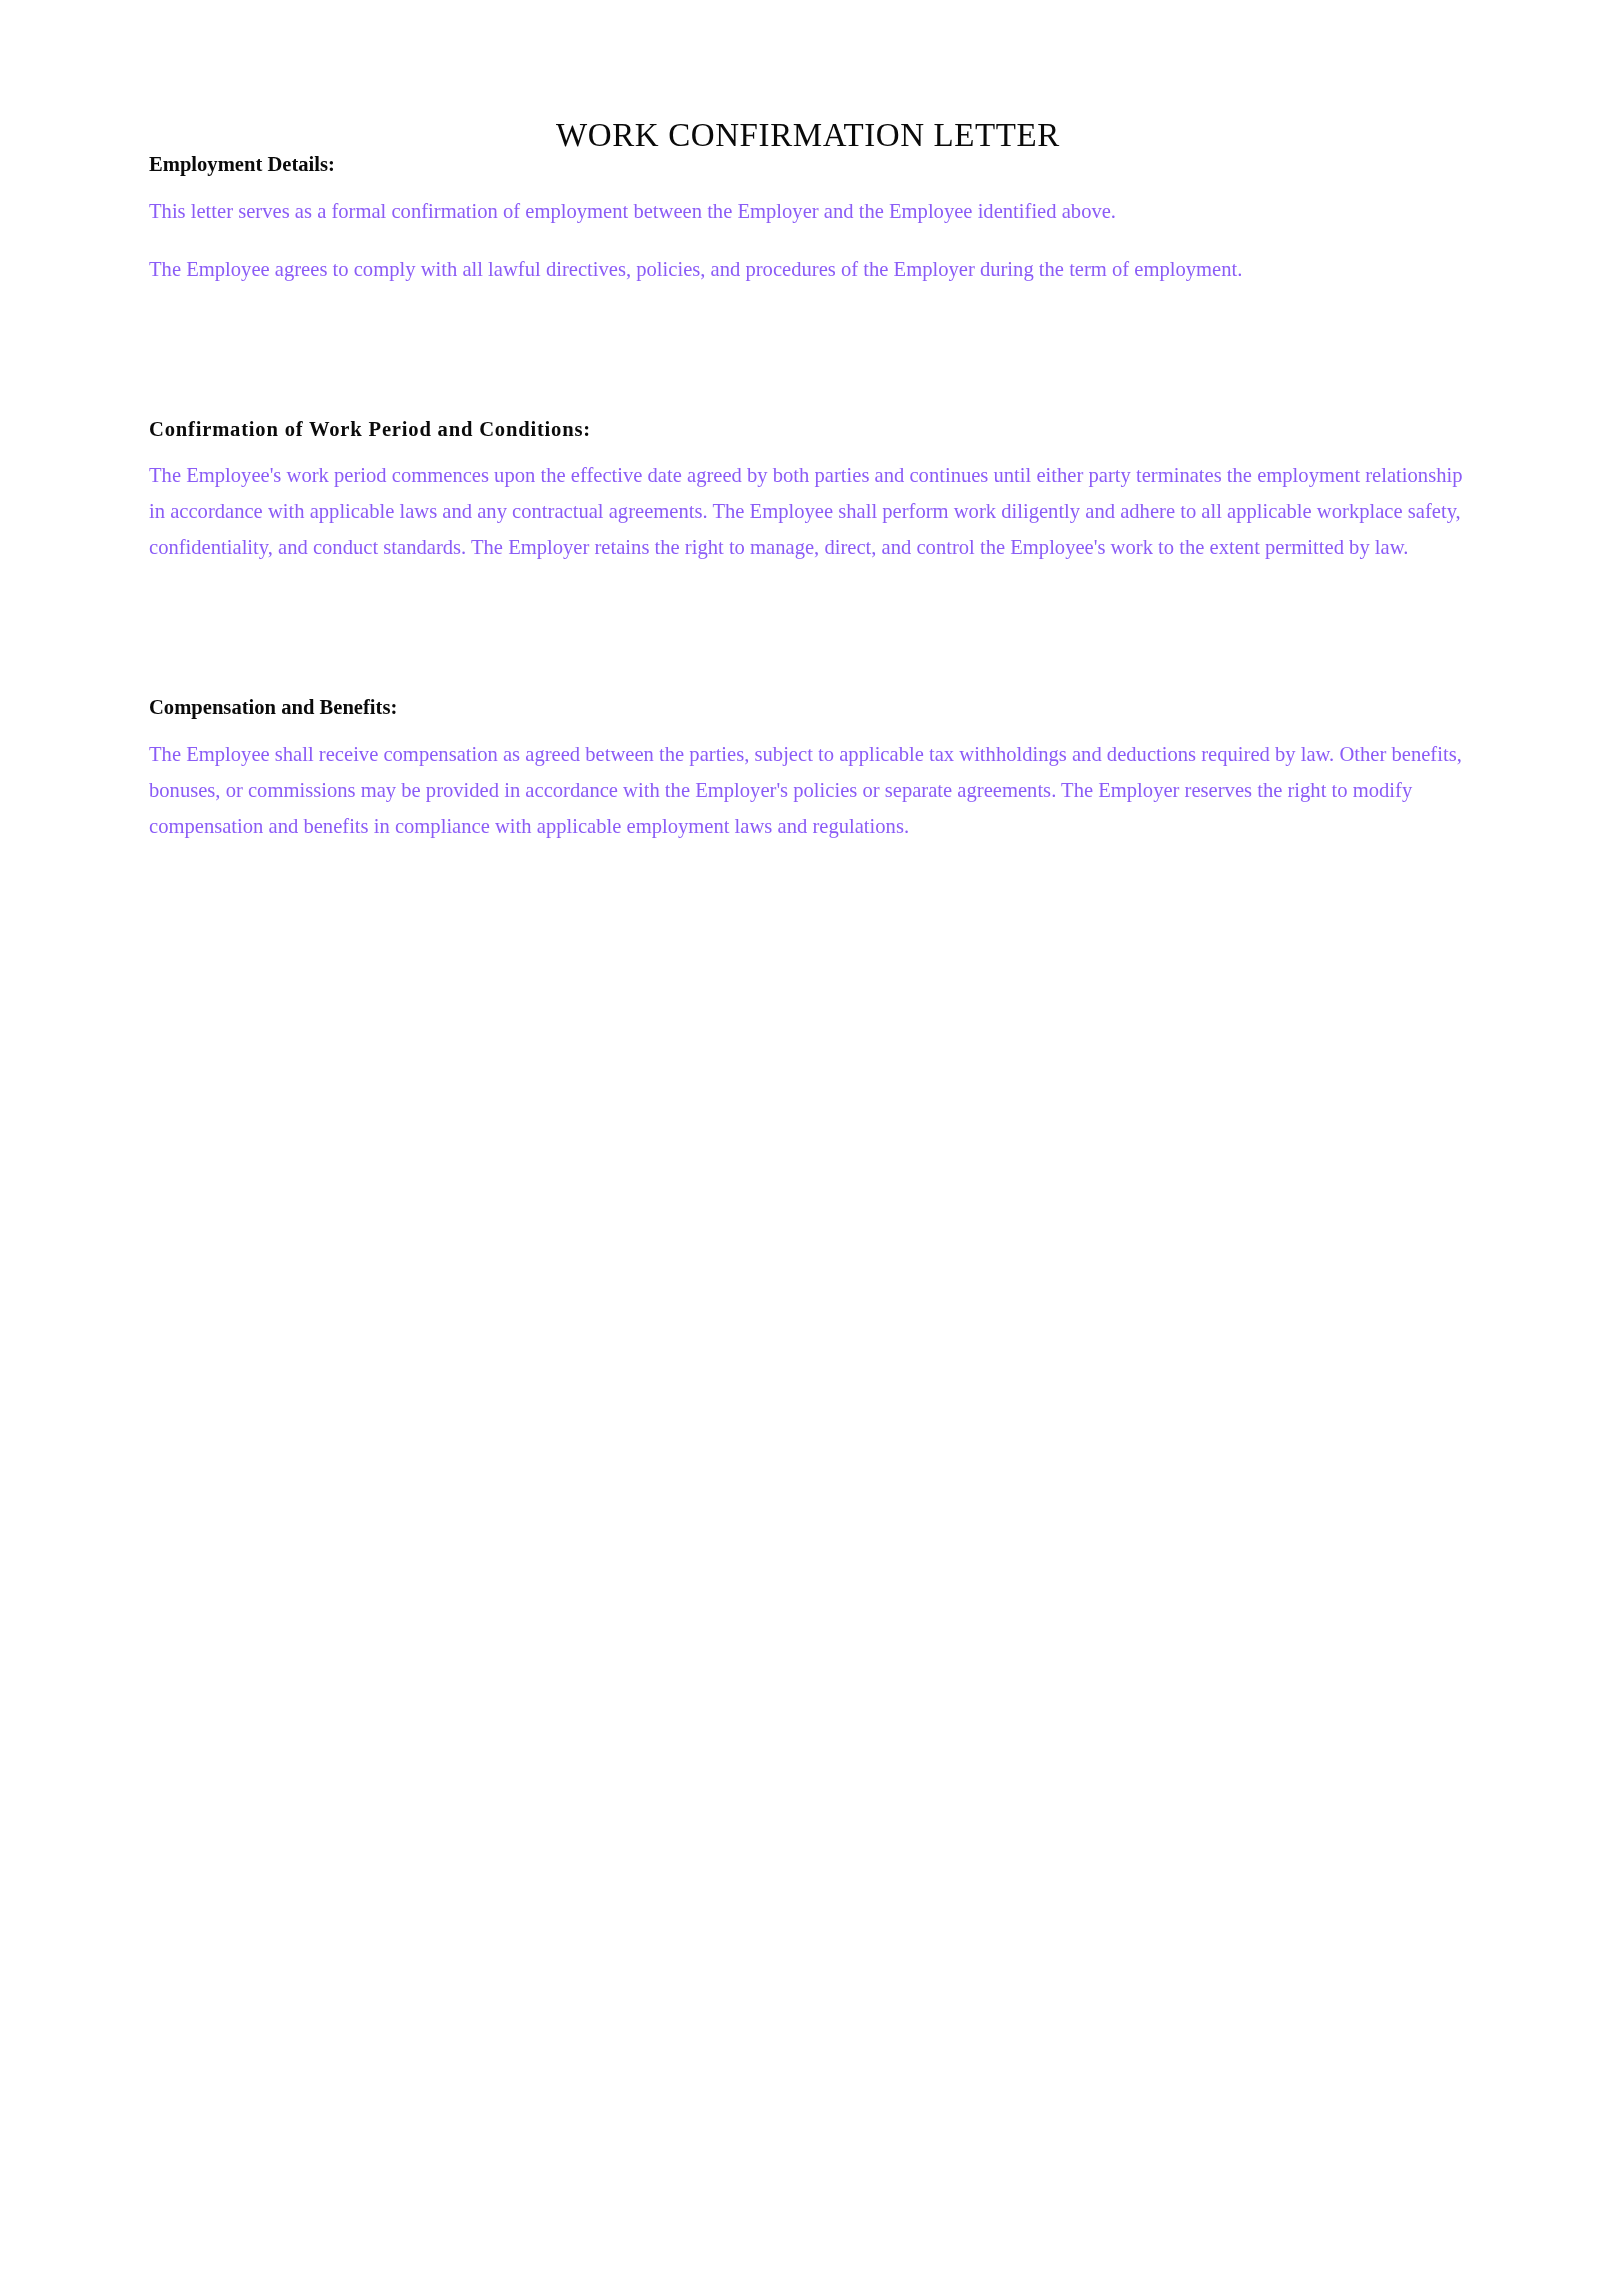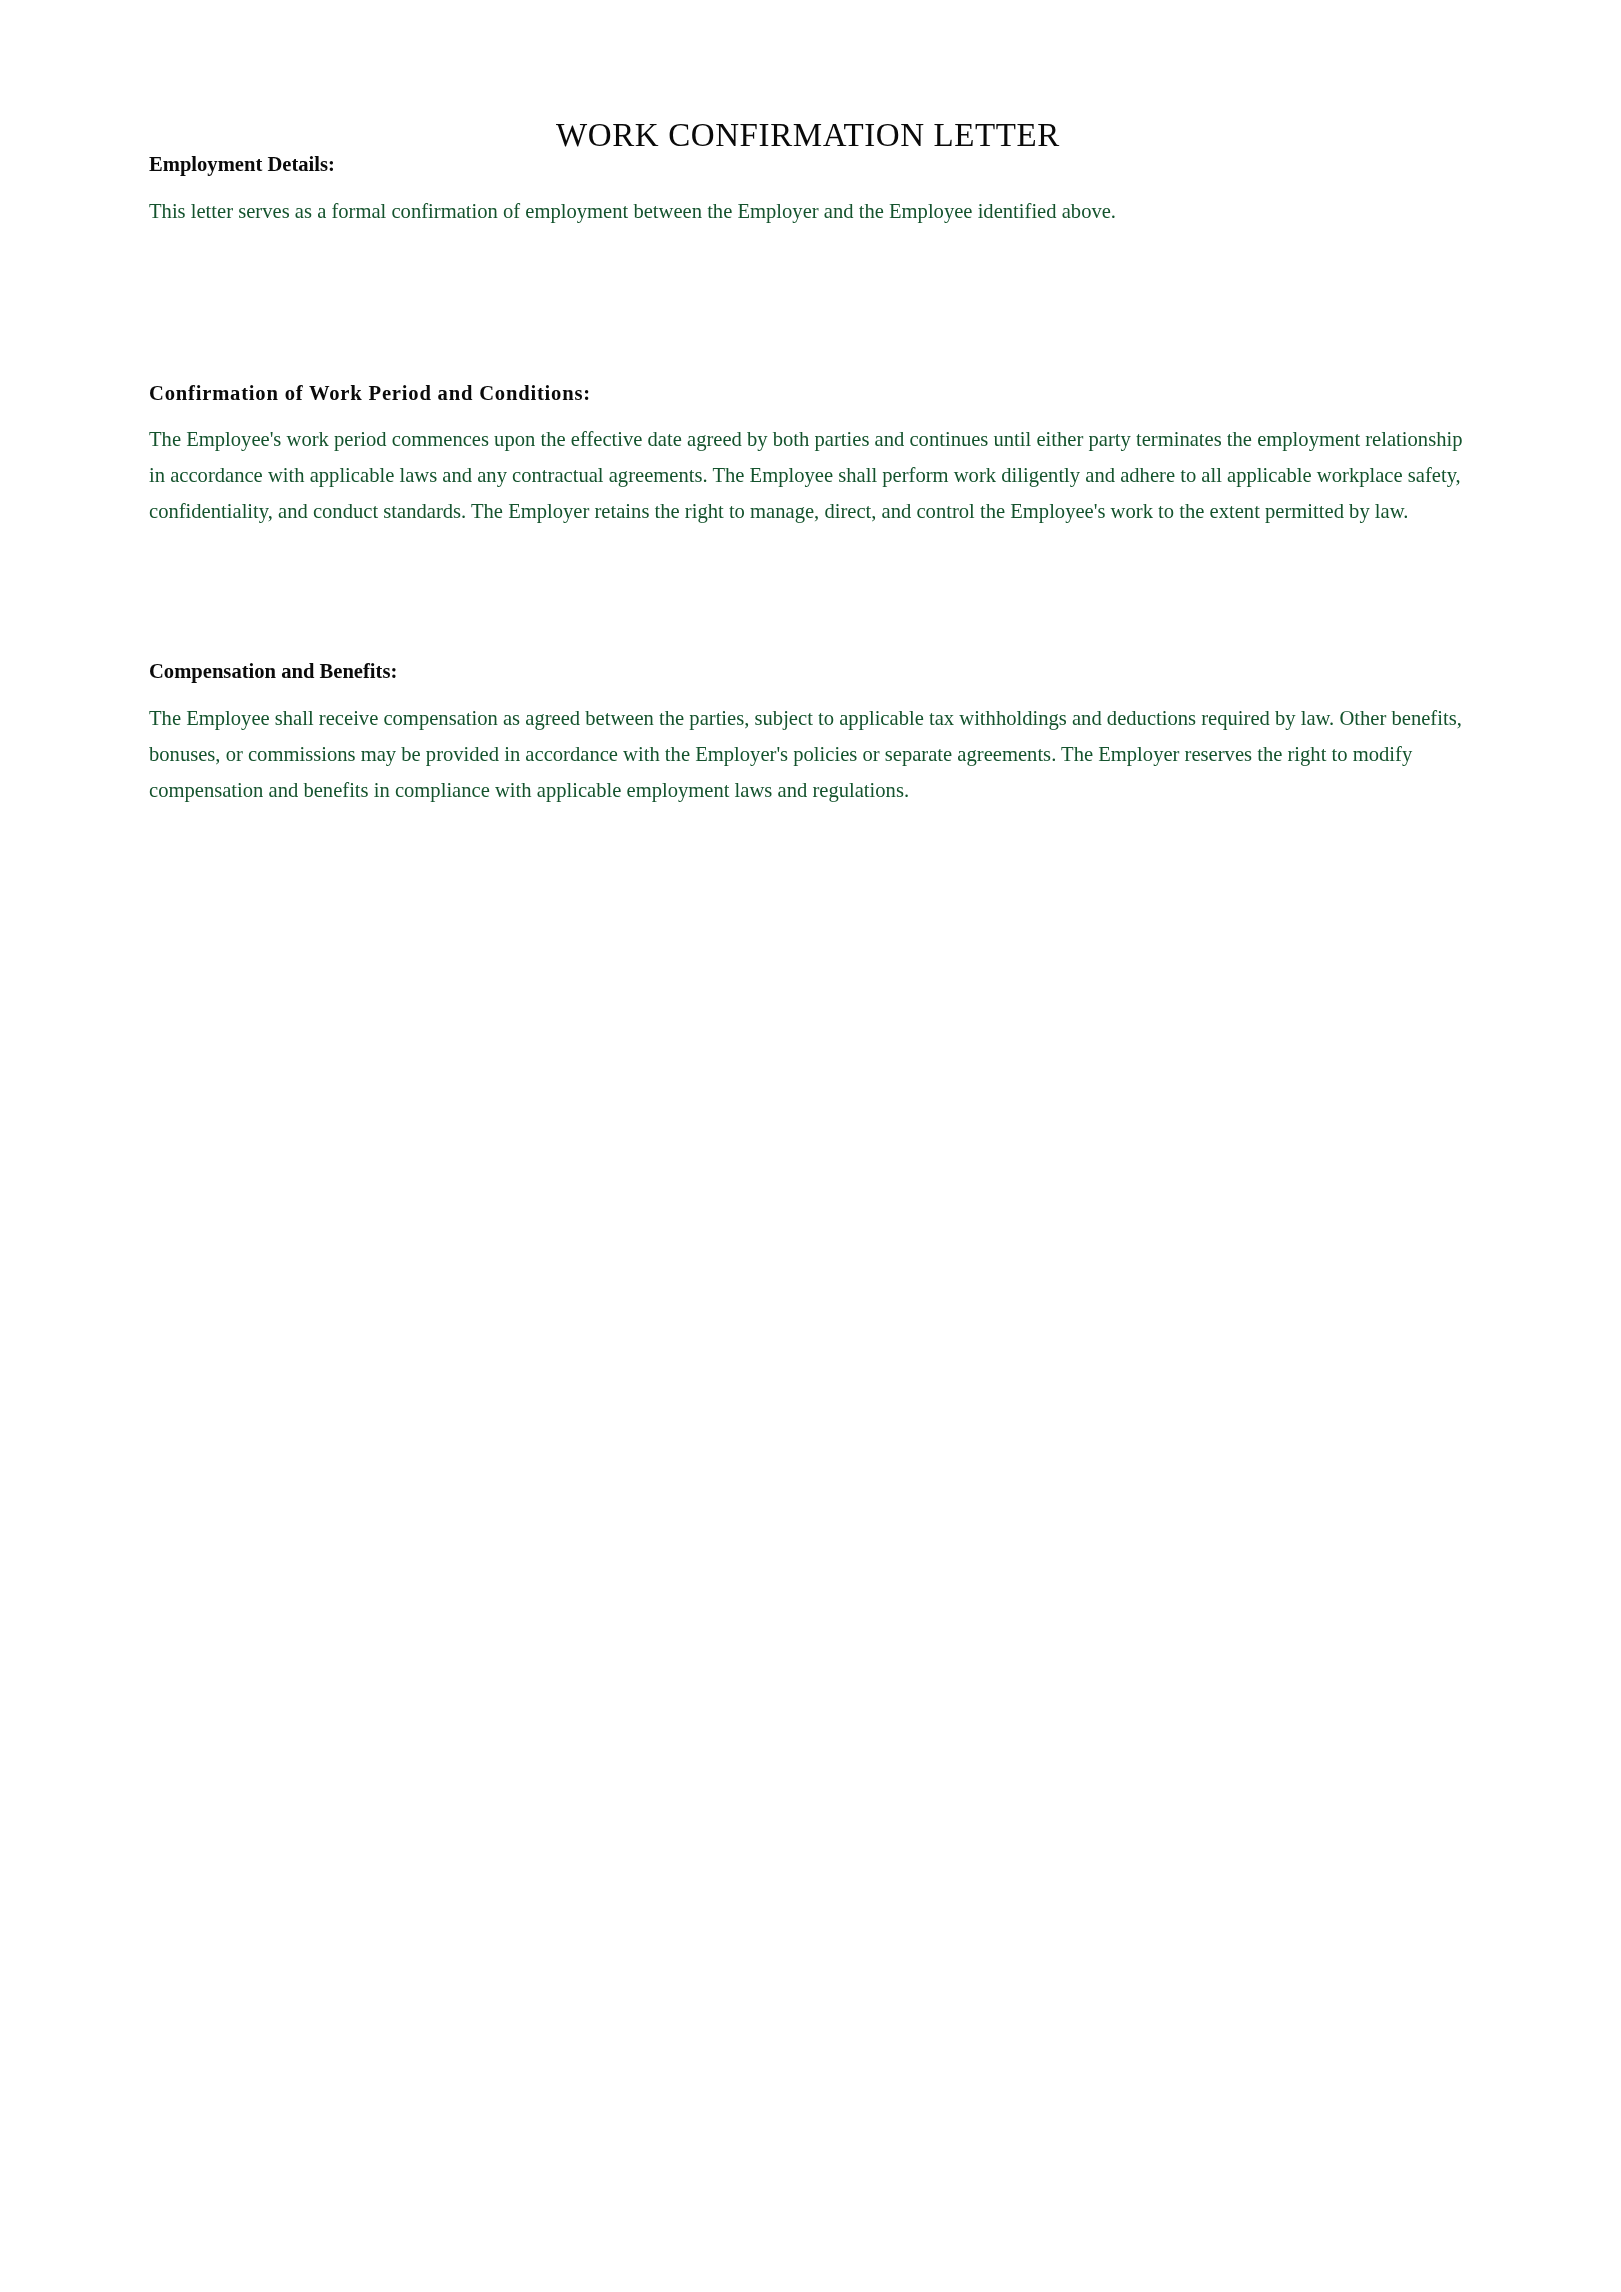--- a/index.html
+++ b/index.html
@@ -81,21 +81,21 @@
     color: #0a0a0a;
   }
   .heading.spaced {
     letter-spacing: 0.8px;
   }
   p.para {
     font-size: 20.6px;
     line-height: 36px;
     margin: 0 0 21.6px 0;
     text-align: left;
-    color: #14532d;
+    color: #8b5cf6;
     max-width: 1318px;
   }
   p.para.tight {
     margin-bottom: 0;
   }
   .intro-para {
     margin-top: 0;
   }
 </style>
 </head>
@@ -103,20 +103,21 @@
 
 <div class="page">
   <div class="content">
 
     <h1 class="doc-title">WORK CONFIRMATION LETTER</h1>
 
 
     <div class="section" style="margin-top:-2.9px;">
       <div class="heading">Employment Details:</div>
       <p class="para intro-para">This letter serves as a formal confirmation of employment between the Employer and the Employee identified above.</p>
+      <p class="para tight">The Employee agrees to comply with all lawful directives, policies, and procedures of the Employer during the term of employment.</p>
     </div>
 
     <div class="section-gap-lg"></div>
 
     <div class="section">
       <div class="heading spaced">Confirmation of Work Period and Conditions:</div>
       <p class="para tight">The Employee's work period commences upon the effective date agreed by both parties and continues until either party terminates the employment relationship in accordance with applicable laws and any contractual agreements. The Employee shall perform work diligently and adhere to all applicable workplace safety, confidentiality, and conduct standards. The Employer retains the right to manage, direct, and control the Employee's work to the extent permitted by law.</p>
     </div>
 
     <div class="section-gap-lg"></div>

